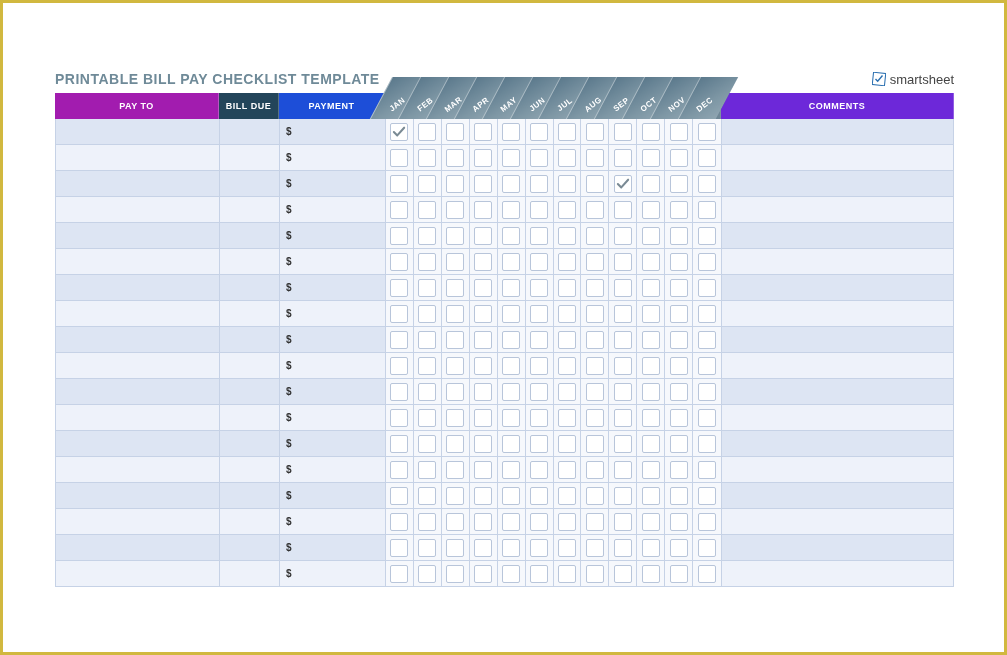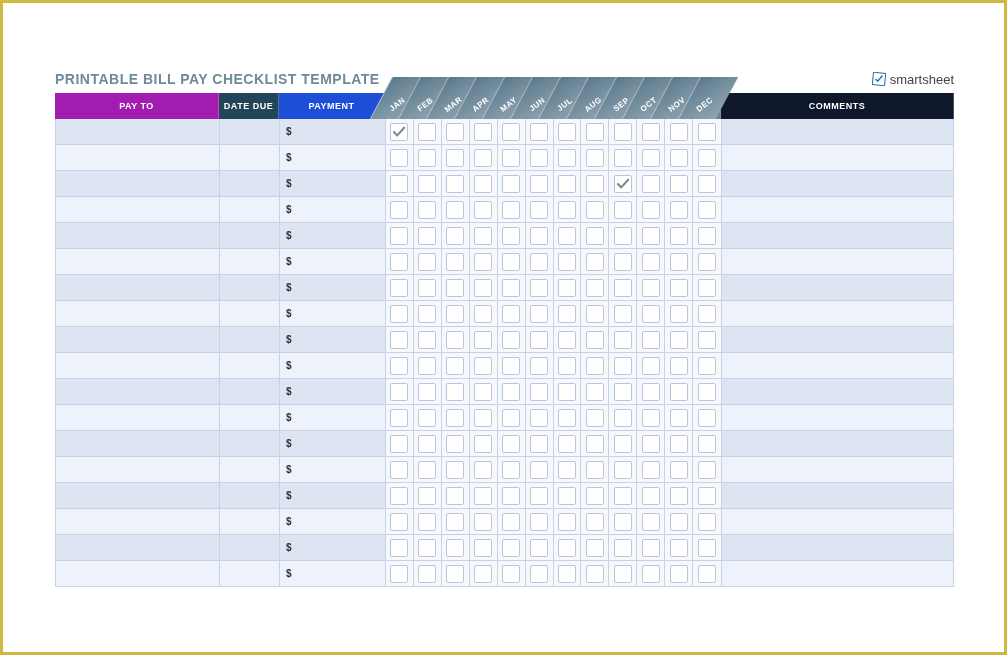--- a/index.html
+++ b/index.html
@@ -83,21 +83,21 @@
   }
   .month-tab span {
     transform: skewX(28deg) rotate(-38deg);
     color: #fff;
     font-size: 8px;
     font-weight: 600;
     margin-bottom: 10px;
   }
   .h-comments {
     flex: 1;
-    background: #0f172a;
+    background: #6d28d9;
   }
   
   .tbody { border-left: 1px solid #c6d2e6; }
   .row {
     display: flex;
     height: 26px;
   }
   .cell {
     border-right: 1px solid #c6d2e6;
     border-bottom: 1px solid #c6d2e6;
@@ -151,21 +151,21 @@
       <svg viewBox="0 0 16 16">
         <rect x="1" y="1" width="14" height="14" fill="none" stroke="#2a6fb0" stroke-width="1.2" transform="rotate(6 8 8)"></rect>
         <path d="M4 8 l2.5 2.5 L12 4" fill="none" stroke="#2a6fb0" stroke-width="1.6"></path>
       </svg>
       <span>smartsheet</span>
     </div>
   </div>
 
   <div class="header-strip">
     <div class="hcell h-payto">PAY TO</div>
-    <div class="hcell h-date">DATE DUE</div>
+    <div class="hcell h-date">BILL DUE</div>
     <div class="hcell h-payment">PAYMENT</div>
     <div class="hcell h-months">
       <div class="months-layer" id="months-layer">
           <div class="month-tab" style="left: -4px;">
             <span>JAN</span>
           </div>
           <div class="month-tab" style="left: 24px;">
             <span>FEB</span>
           </div>
           <div class="month-tab" style="left: 52px;">

